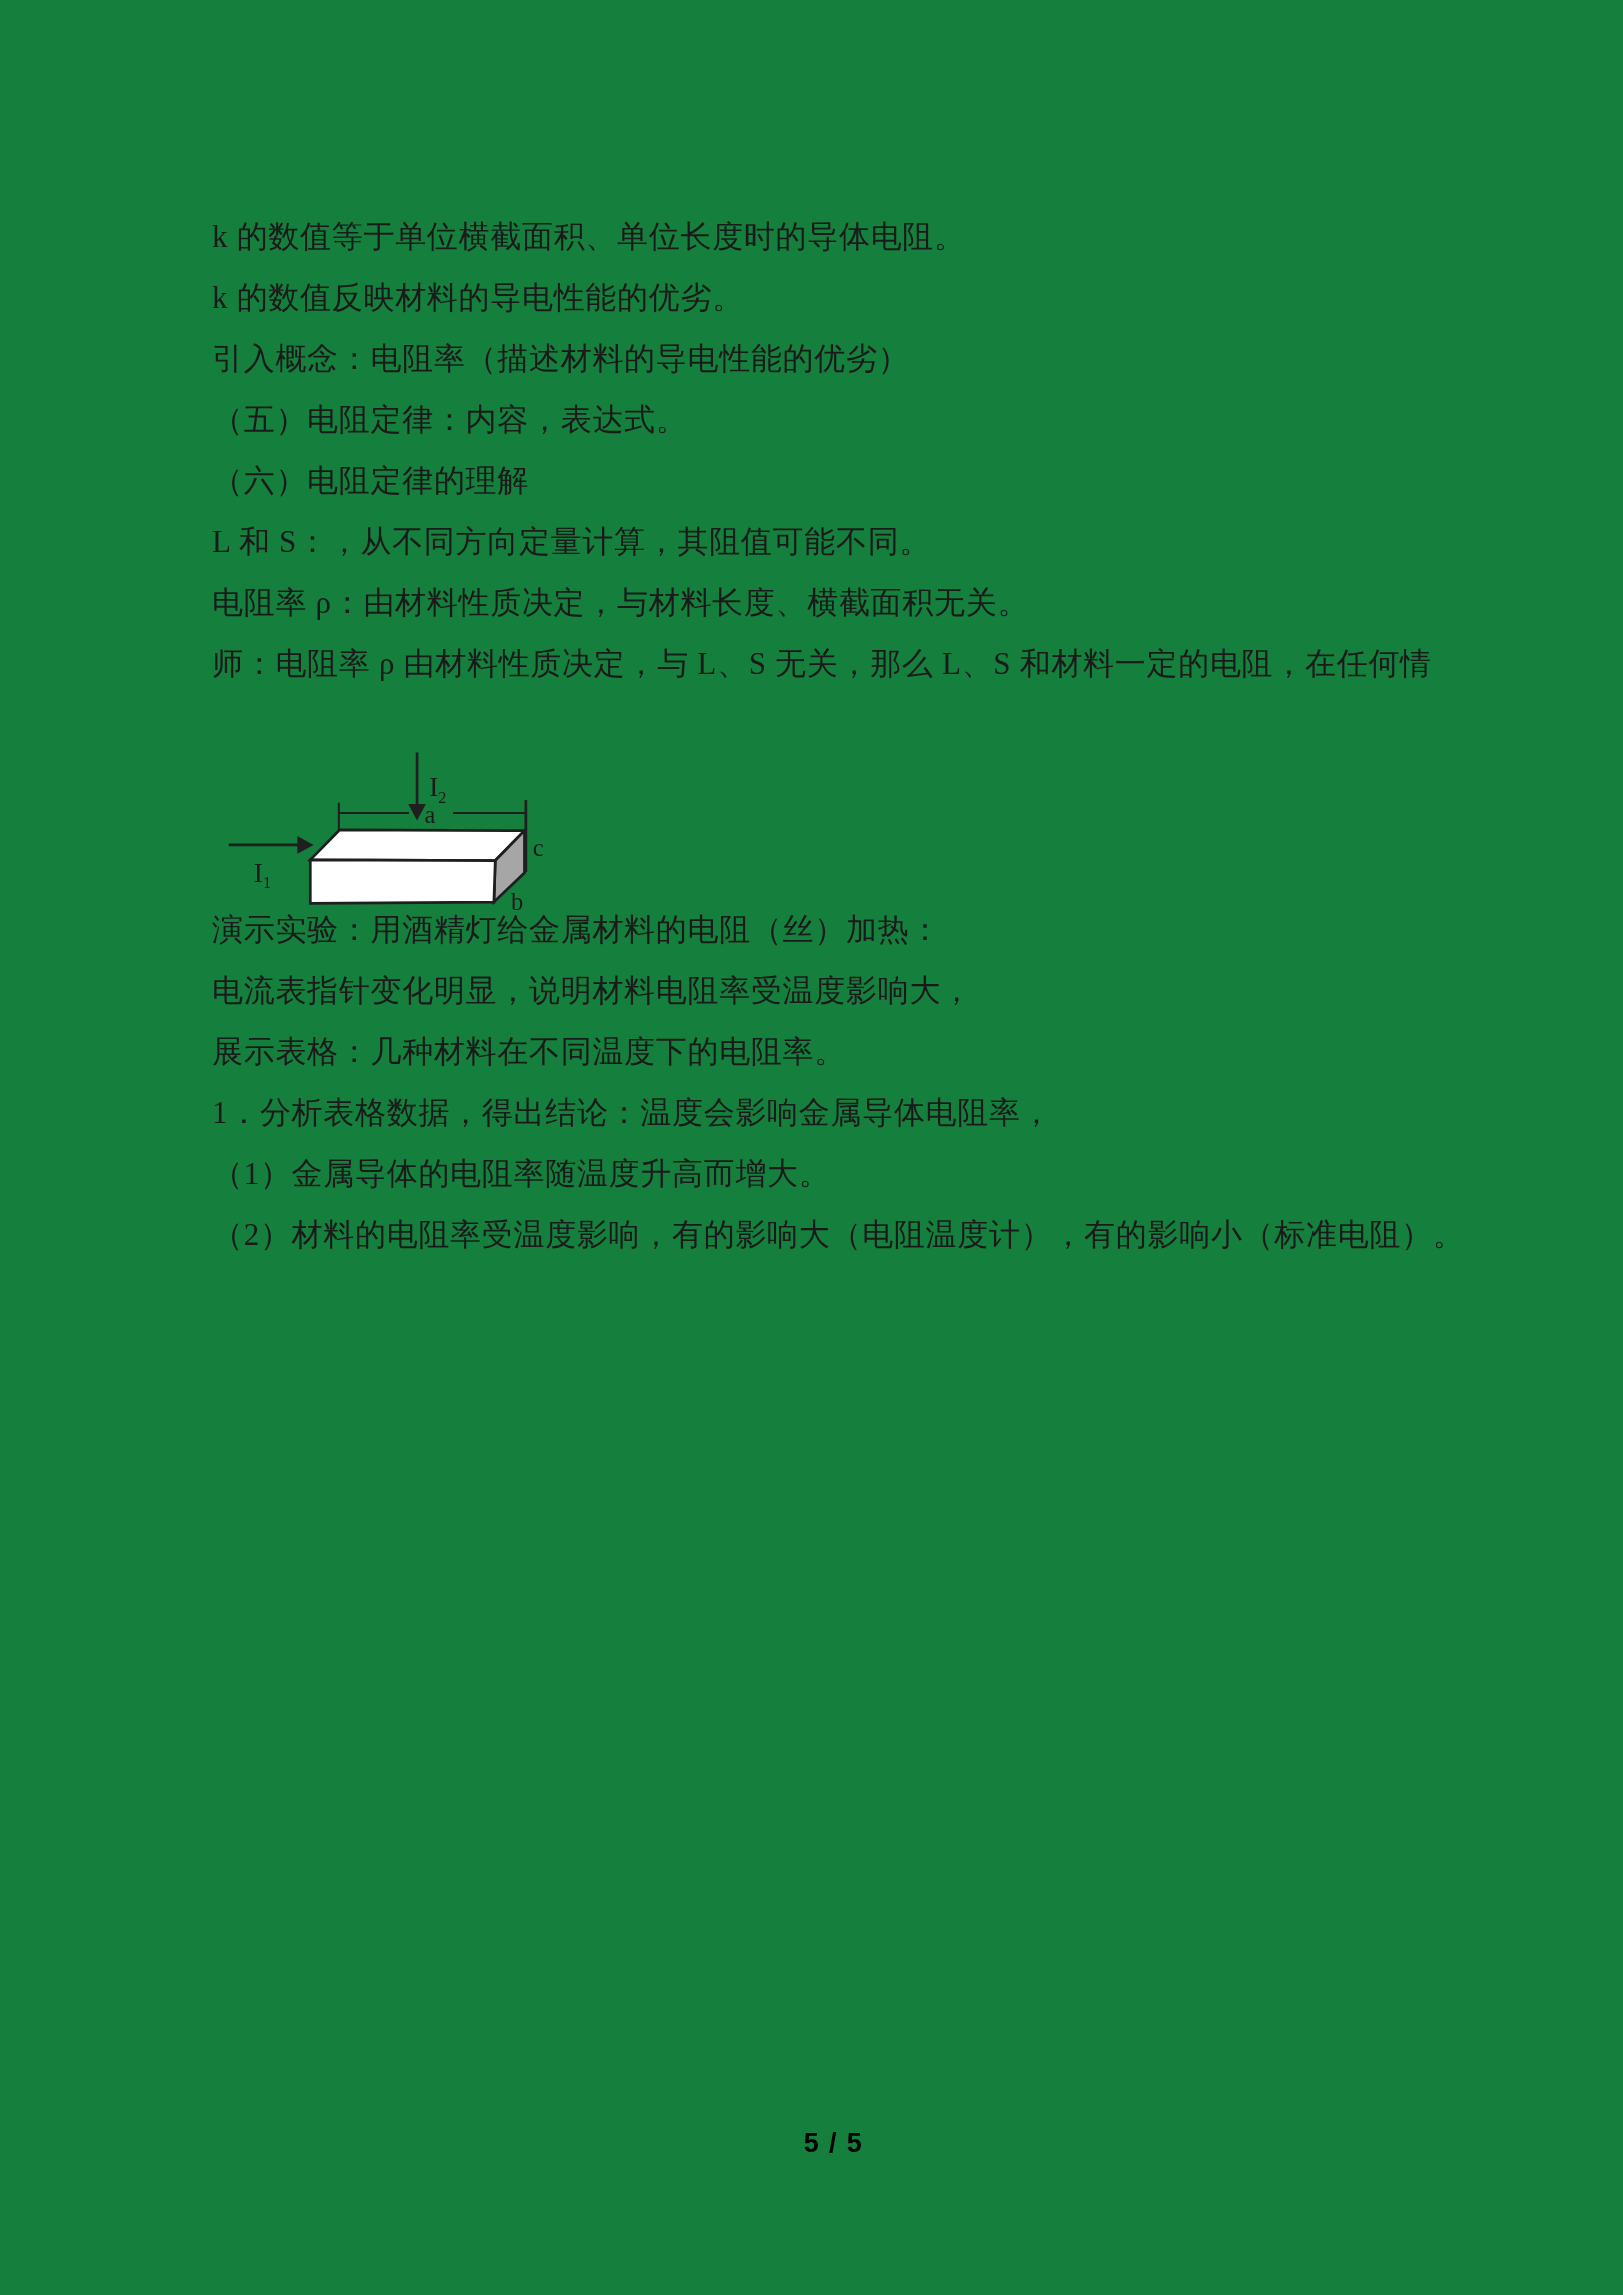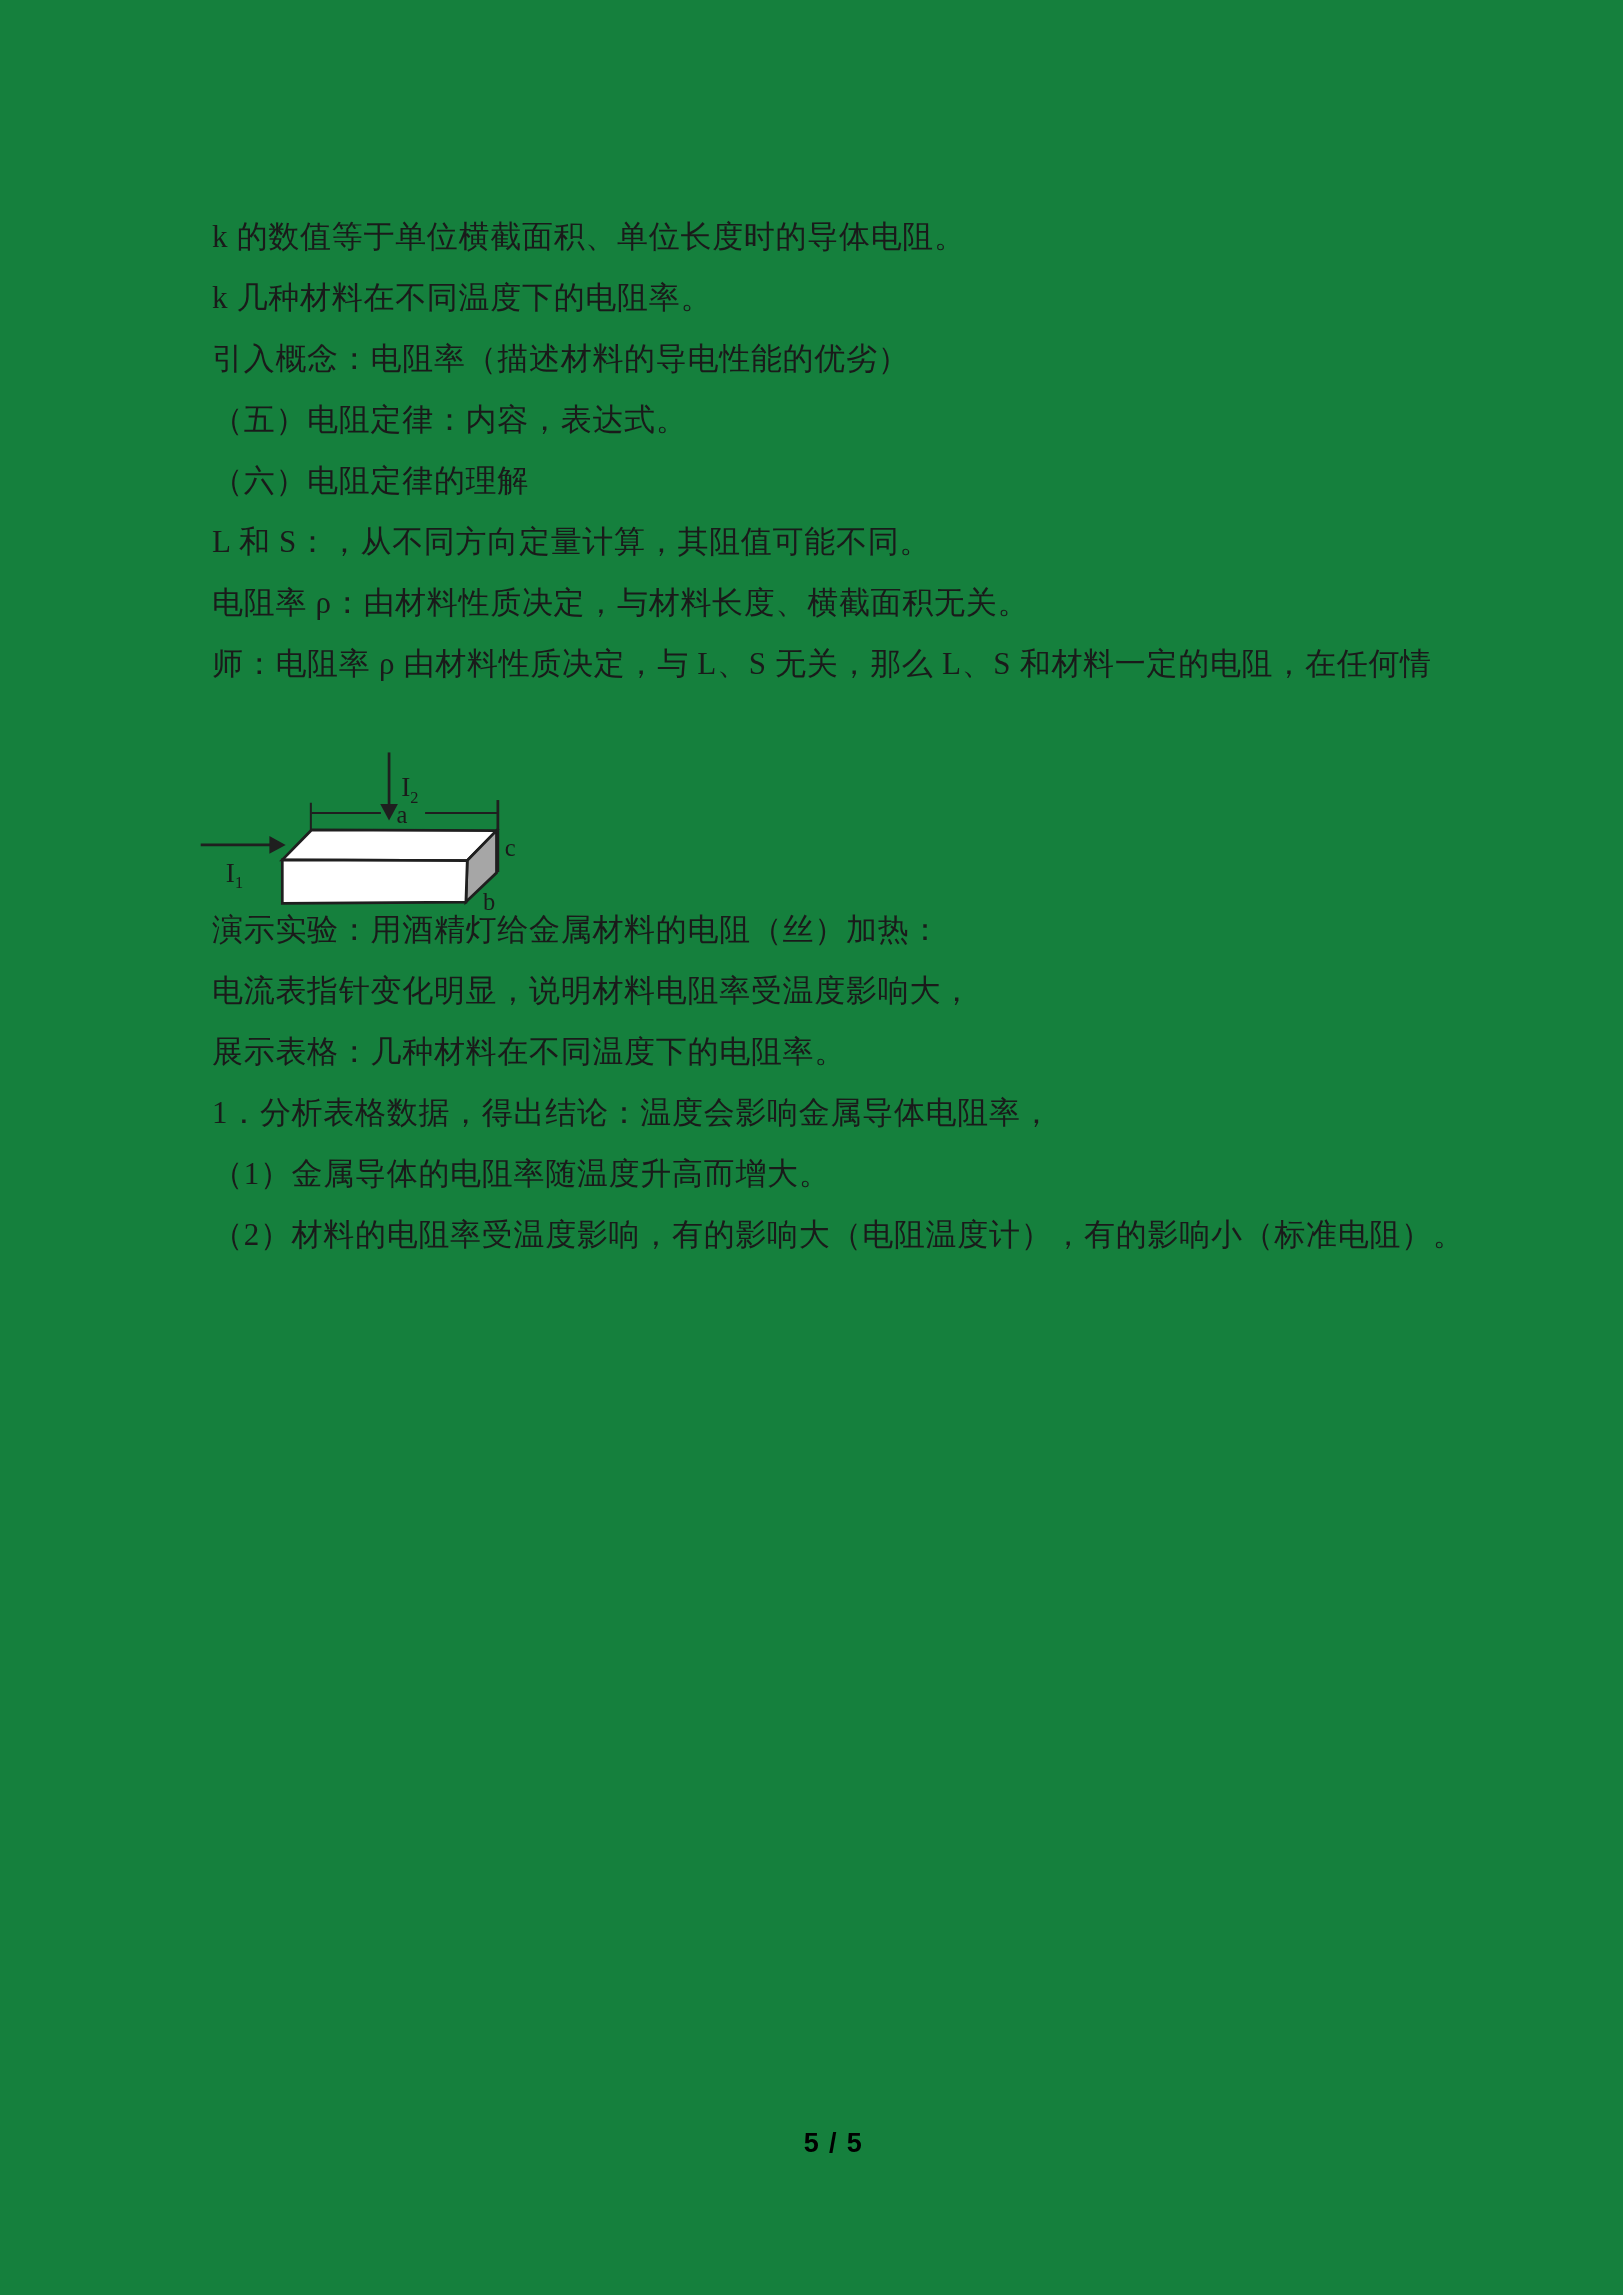--- a/index.html
+++ b/index.html
@@ -31,21 +31,21 @@
     letter-spacing: 0.7px;
   }
   .line.indent {
     padding-left: 82px;
   }
   .line.figure-space {
     height: 205px;
   }
   .figure-wrap {
     position: absolute;
-    left: 190px;
+    left: 218px;
     top: 747px;
     width: 341px;
     height: 170px;
   }
   .figure-wrap svg {
     display: block;
     width: 341px;
     height: 170px;
   }
   .svg-label {
@@ -66,21 +66,21 @@
   }
 </style>
 </head>
 <body>
 
 <div class="page">
 
   <div class="doc-body">
 
   <div class="line indent">k 的数值等于单位横截面积、单位长度时的导体电阻。</div>
-      <div class="line indent">k 几种材料在不同温度下的电阻率。</div>
+      <div class="line indent">k 的数值反映材料的导电性能的优劣。</div>
       <div class="line indent">引入概念：电阻率（描述材料的导电性能的优劣）</div>
       <div class="line indent">（五）电阻定律：内容，表达式。</div>
       <div class="line indent">（六）电阻定律的理解</div>
       <div class="line indent">L 和 S：，从不同方向定量计算，其阻值可能不同。</div>
       <div class="line indent">电阻率 ρ：由材料性质决定，与材料长度、横截面积无关。</div>
       <div class="line indent">师：电阻率 ρ 由材料性质决定，与 L、S 无关，那么 L、S 和材料一定的电阻，在任何情</div>
       <div class="line figure-space"></div>
       <div class="line indent">演示实验：用酒精灯给金属材料的电阻（丝）加热：</div>
       <div class="line indent">电流表指针变化明显，说明材料电阻率受温度影响大，</div>
       <div class="line indent">展示表格：几种材料在不同温度下的电阻率。</div>

